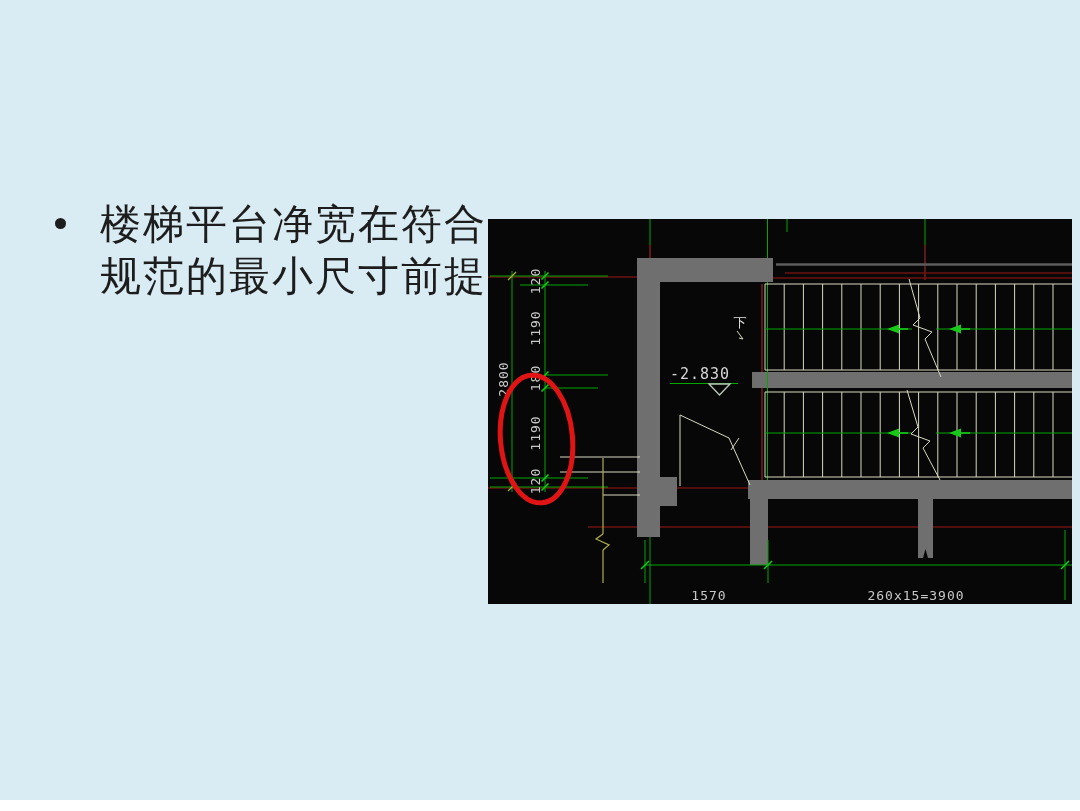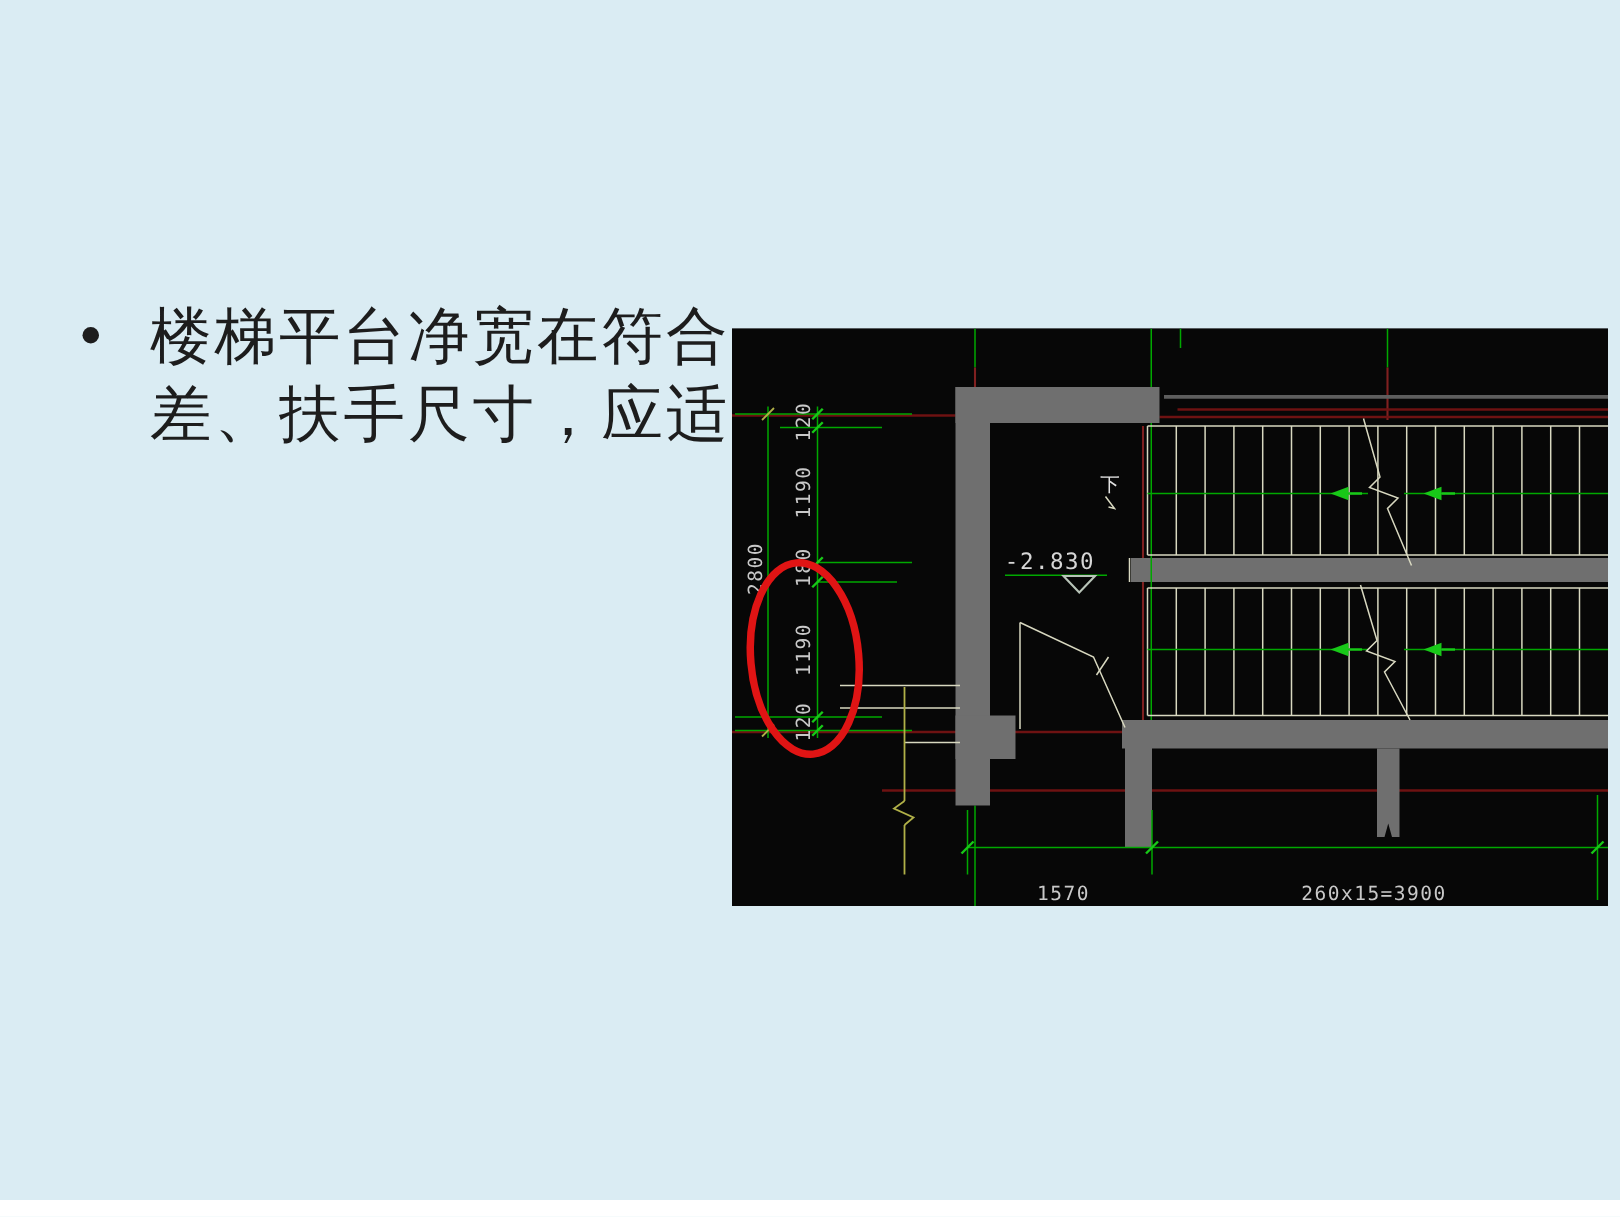--- a/index.html
+++ b/index.html
@@ -34,21 +34,21 @@
 </style>
 </head>
 <body>
 
 <div class="slide">
 
   <div class="bullet-item" id="bullet-1">
     <span class="dot"></span>
     <div class="lines">
       <div>楼梯平台净宽在符合</div>
-      <div>差、扶手尺寸，应适</div>
+      <div>规范的最小尺寸前提</div>
     </div>
   </div>
 
 
   <div class="cad-wrap">
   <svg width="584" height="385" viewBox="0 0 584 385">
 
     <rect x="0" y="0" width="584" height="385" fill="#070707"></rect>
 
     <g>

